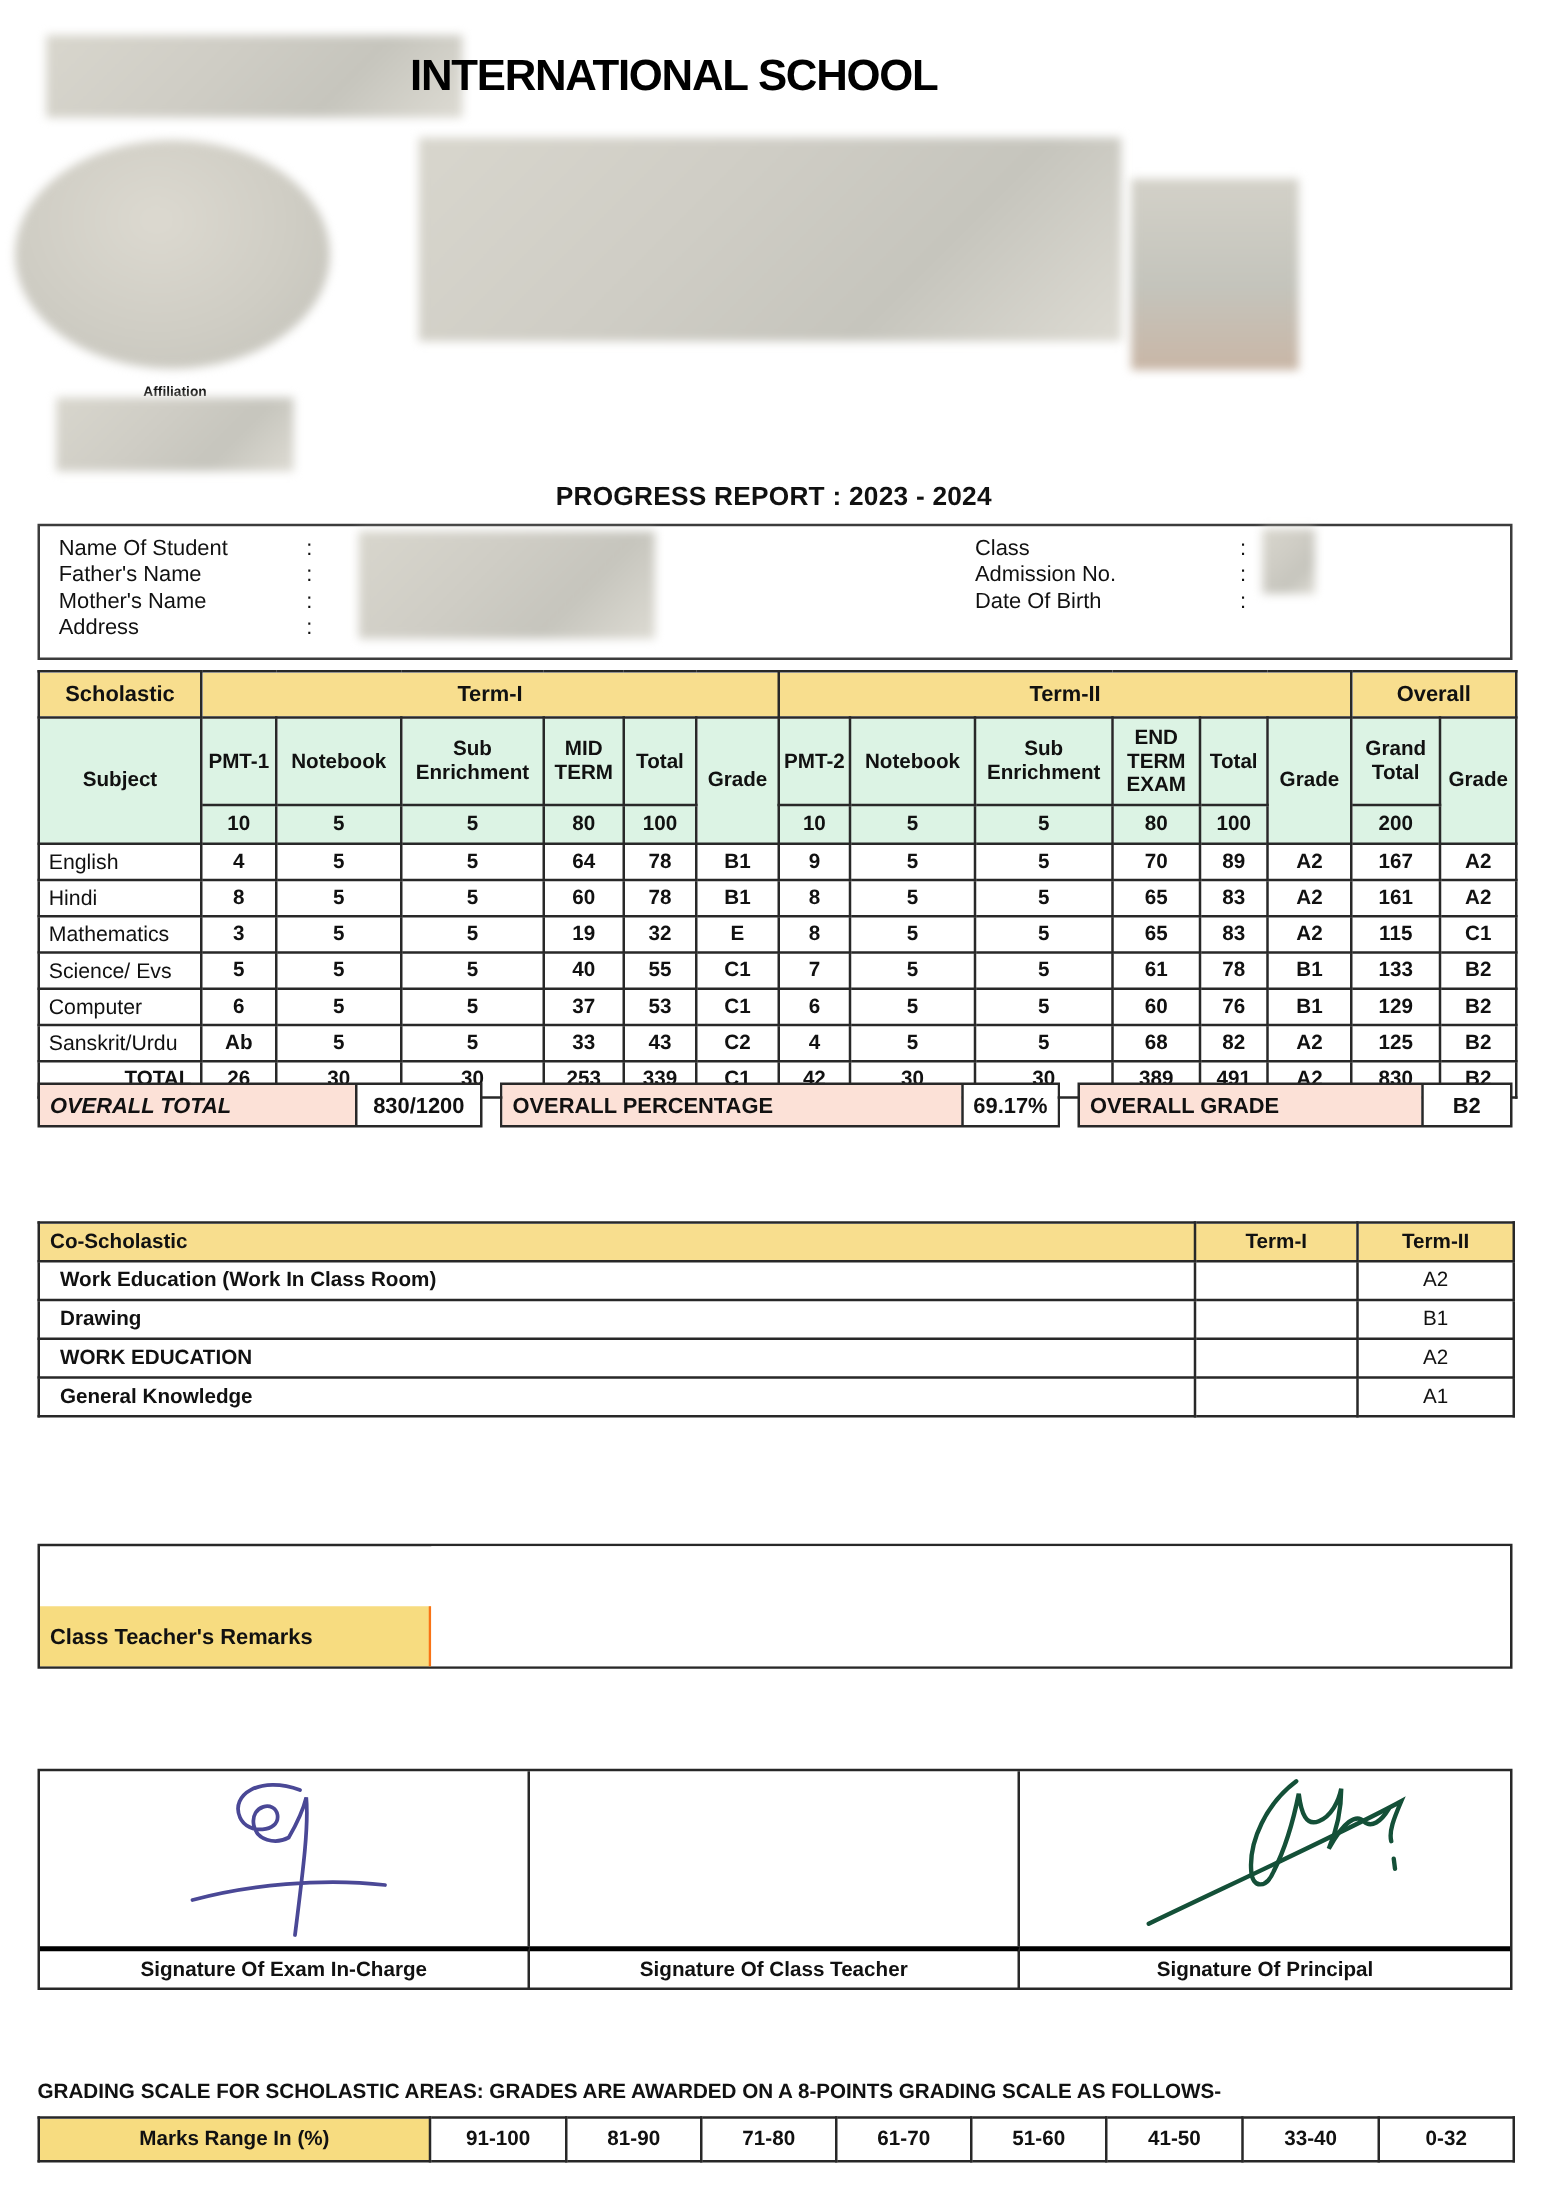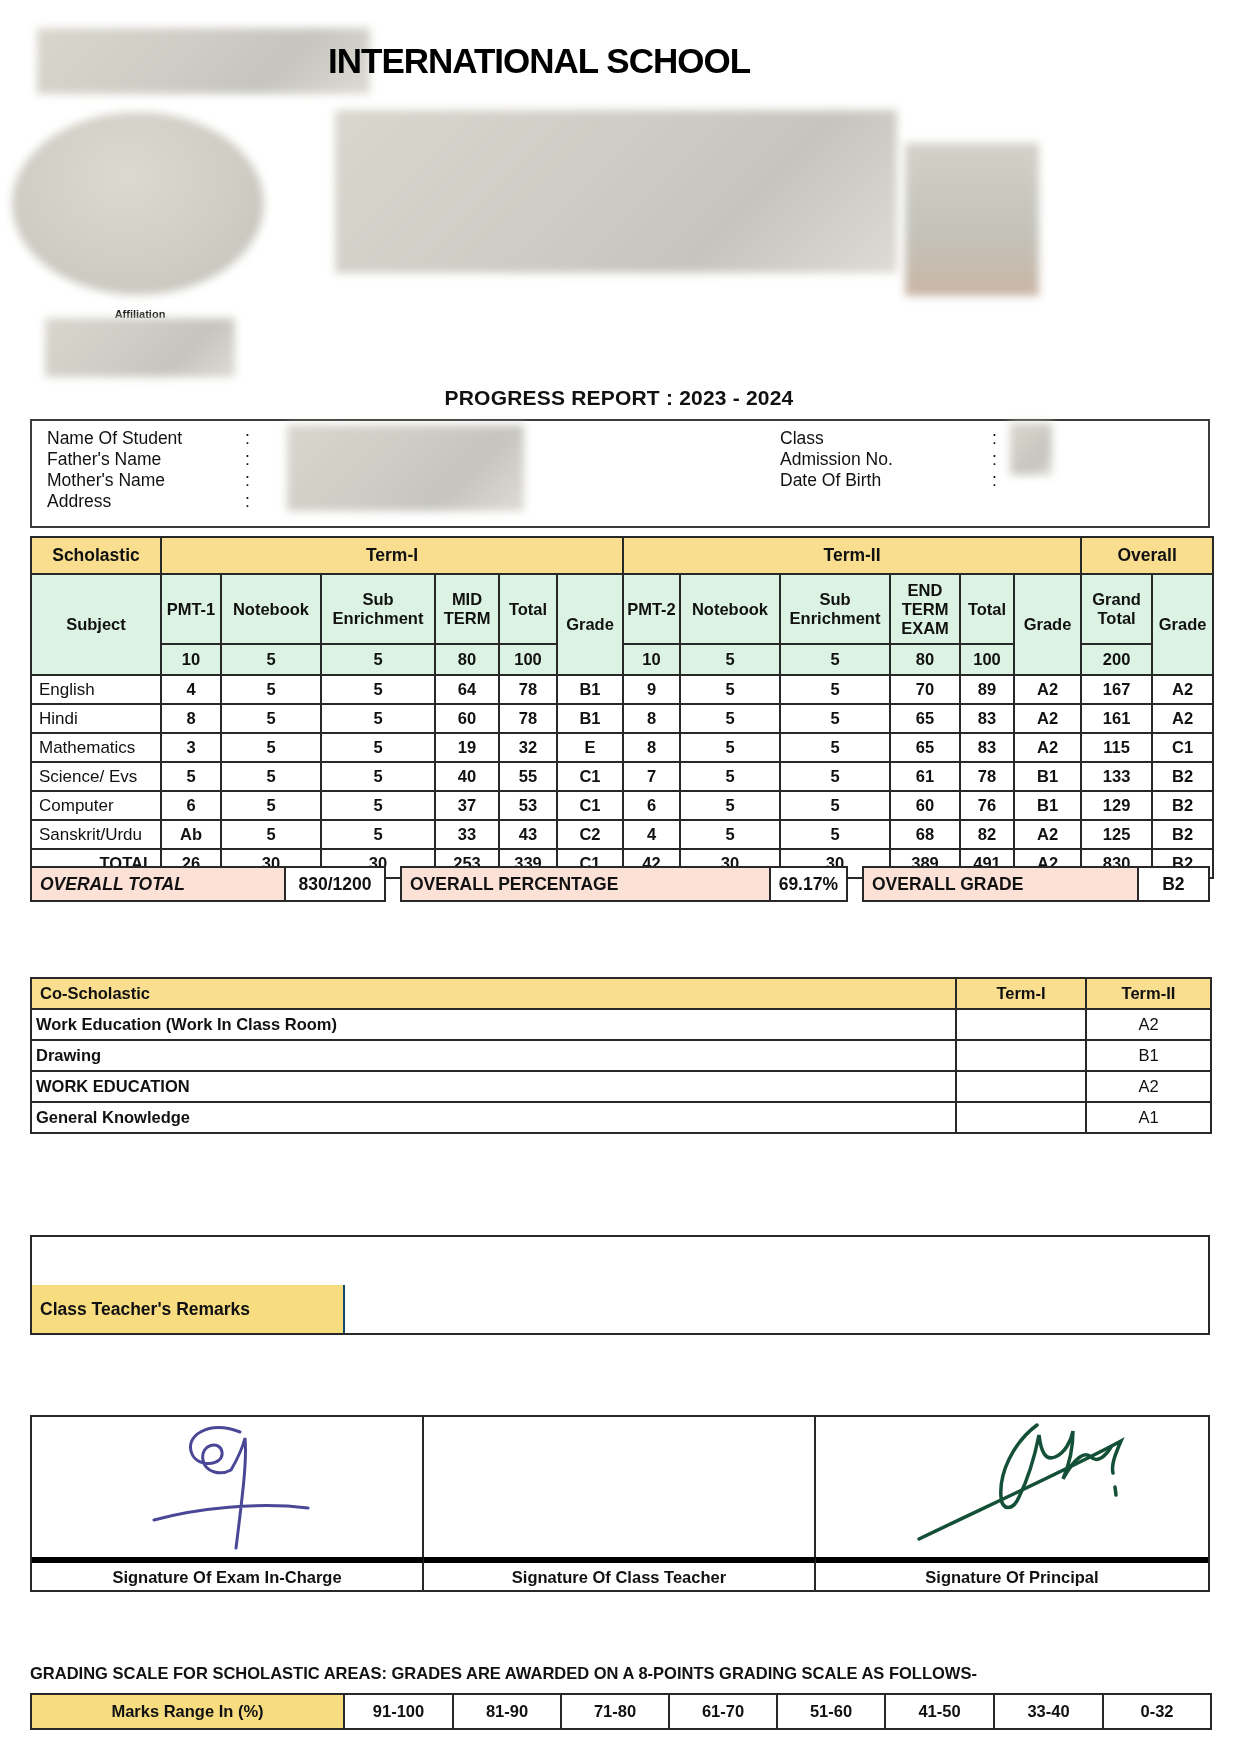--- a/index.html
+++ b/index.html
@@ -42,40 +42,40 @@
 
   
   .ov-group{position:absolute;top:866px;height:36px;display:flex;border:2px solid #282828;box-sizing:border-box;}
   .ov-label{background:#FCE1D7;display:flex;align-items:center;padding-left:8px;
             font-weight:bold;font-size:17.5px;box-sizing:border-box;}
   .ov-value{background:#fff;border-left:2px solid #282828;display:flex;align-items:center;
             justify-content:center;font-weight:bold;font-size:17.5px;box-sizing:border-box;}
 
   .cosch{position:absolute;left:30px;top:977px;width:1180px;}
   .cosch td{height:27px;}
-  .cosch .act{text-align:left;padding-left:4px;font-weight:bold;font-size:16.5px;}
+  .cosch .act{text-align:left;padding-left:16px;font-weight:bold;font-size:16.5px;}
   .cosch .grade{font-weight:normal;}
   .cosch .hd{background:#F8DE8E;}
   .cosch .hd-title{text-align:left;padding-left:8px;}
 
   
   .remarks{position:absolute;left:30px;top:1235px;width:1180px;height:100px;
            border:2px solid #282828;box-sizing:border-box;display:flex;}
-  .rem-label{width:313px;background:#F7DC80;border-right:2px solid #0c4a6e;
+  .rem-label{width:313px;background:#F7DC80;border-right:2px solid #f97316;
              display:flex;align-items:center;padding-left:8px;font-weight:bold;
              font-size:17.5px;box-sizing:border-box;margin-top:48px;}
   .rem-body{flex:1;background:#fff;}
 
   
   .sigtable{position:absolute;left:30px;top:1415px;width:1180px;height:177px;
             border:2px solid #282828;box-sizing:border-box;display:grid;
             grid-template-columns:1fr 1fr 1fr;grid-template-rows:1fr 35px;}
   .sigcell{border-right:2px solid #282828;display:flex;align-items:center;justify-content:center;}
   .sigcell:nth-child(3){border-right:none;}
-  .siglabel{border-top:6px solid #000000;border-right:2px solid #282828;display:flex;
+  .siglabel{border-top:4px solid #000000;border-right:2px solid #282828;display:flex;
             align-items:center;justify-content:center;font-weight:bold;font-size:16.5px;}
   .siglabel:last-child{border-right:none;}
 
   
   .gnote{position:absolute;left:30px;top:1664px;font-weight:bold;font-size:16.5px;letter-spacing:0;}
   .gscale{position:absolute;left:30px;top:1693px;width:1180px;}
   .gscale td{height:31px;}
   .gscale .rl{background:#F7DC80;}
 </style>
 </head>

